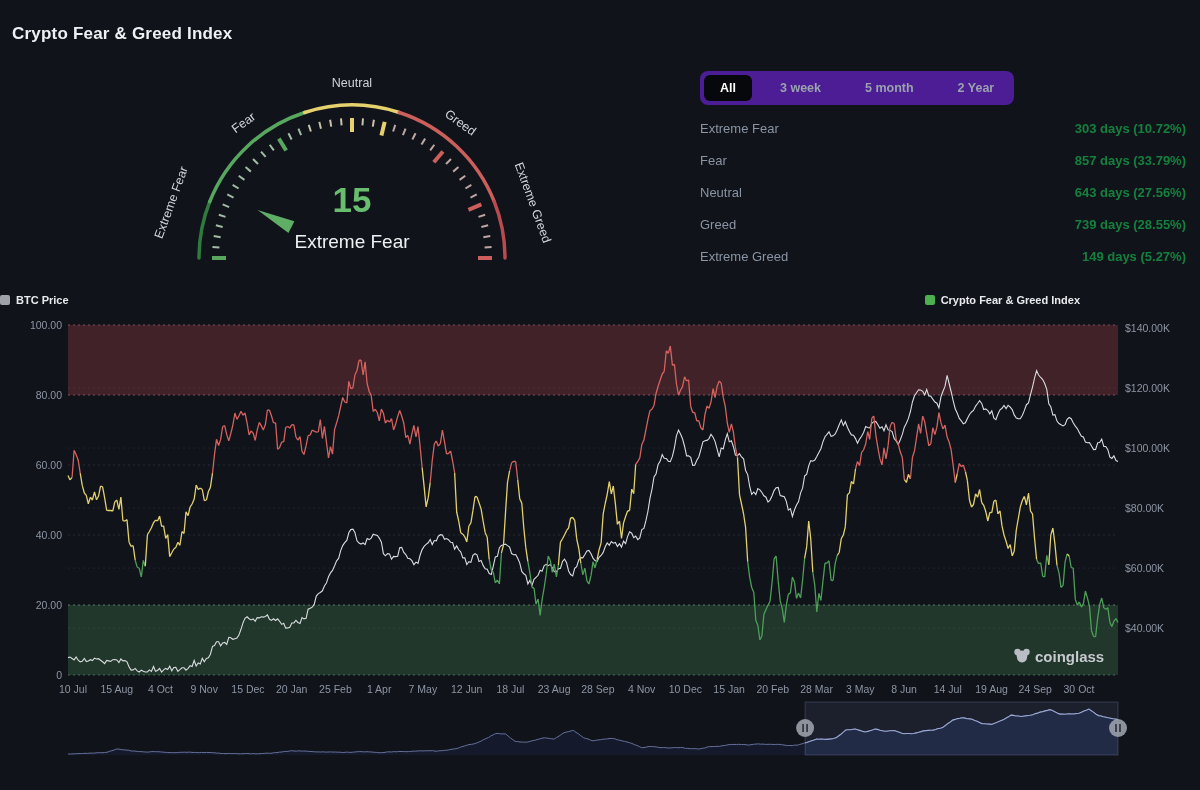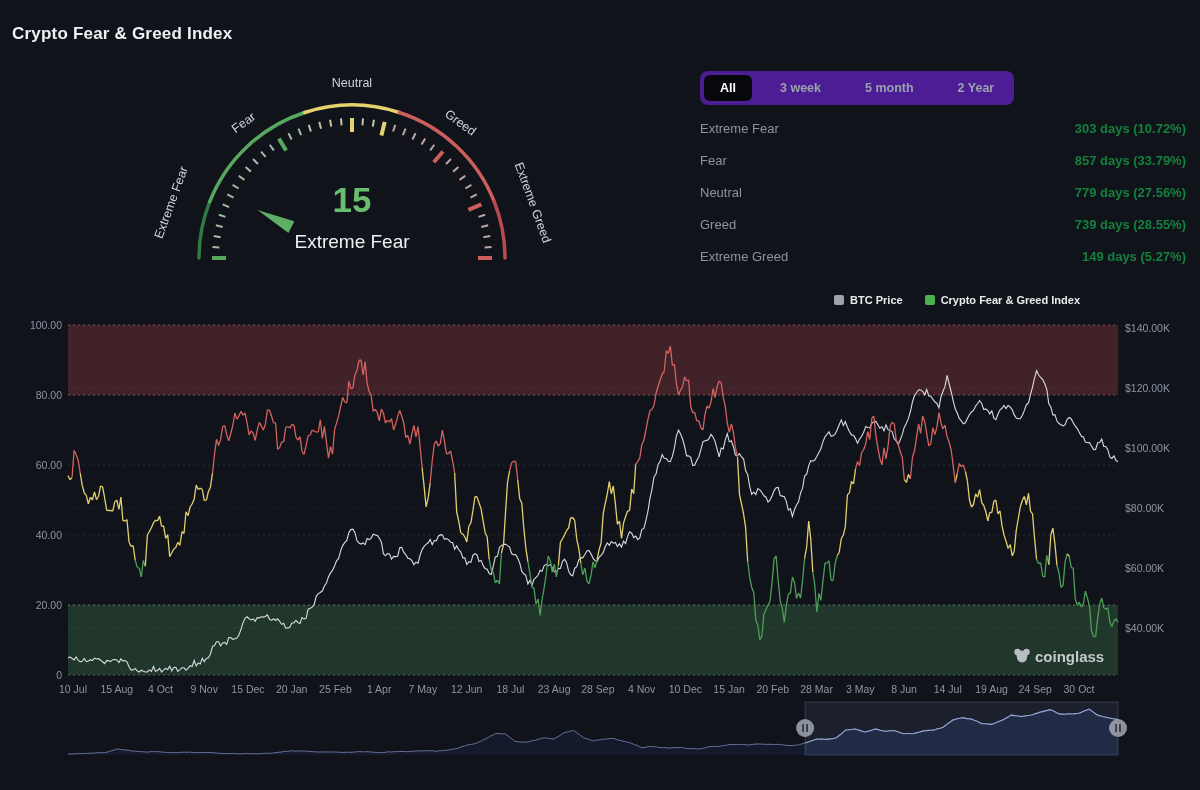--- a/index.html
+++ b/index.html
@@ -10,21 +10,21 @@
   #tabs{left:700px;top:71px;background:#4c1d95;border-radius:8px;padding:4px;display:flex;gap:12px;align-items:center;}
   .tab{border:none;background:transparent;color:#9aa2ad;font-size:12.5px;font-weight:bold;
        padding:6px 16px;border-radius:6px;cursor:pointer;font-family:inherit;}
   .tab.active{background:#07080b;color:#ffffff;}
   
   #stats{left:700px;top:112px;width:486px;}
   .stat-row{display:flex;justify-content:space-between;align-items:center;height:32px;}
   .stat-label{color:#8b94a2;font-size:13px;}
   .stat-value{color:#15803d;font-size:13px;font-weight:bold;}
   
-  #legend{left:0;top:294px;width:1080px;display:flex;justify-content:flex-end;gap:22px;align-items:center;}
+  #legend{left:0;top:294px;width:1080px;display:flex;justify-content:space-between;align-items:center;}
   .legend-item{display:flex;align-items:center;gap:6px;}
   .legend-swatch{width:10px;height:10px;border-radius:2px;display:inline-block;}
   .legend-label{color:#e9ebee;font-size:11px;font-weight:bold;}
   #gauge-svg text{font-family:"Liberation Sans","DejaVu Sans",sans-serif;}
   #chart-svg text,#nav-svg text{font-family:"Liberation Sans","DejaVu Sans",sans-serif;}
 </style>
 </head>
 <body>
 
 <div class="abs" id="page-title">Crypto Fear &amp; Greed Index</div>
@@ -101,21 +101,21 @@
   <div class="stat-row">
     <span class="stat-label">Extreme Fear</span>
     <span class="stat-value">303 days (10.72%)</span>
   </div>
   <div class="stat-row">
     <span class="stat-label">Fear</span>
     <span class="stat-value">857 days (33.79%)</span>
   </div>
   <div class="stat-row">
     <span class="stat-label">Neutral</span>
-    <span class="stat-value">779 days (27.56%)</span>
+    <span class="stat-value">643 days (27.56%)</span>
   </div>
   <div class="stat-row">
     <span class="stat-label">Greed</span>
     <span class="stat-value">739 days (28.55%)</span>
   </div>
   <div class="stat-row">
     <span class="stat-label">Extreme Greed</span>
     <span class="stat-value">149 days (5.27%)</span>
   </div>
 </div>

